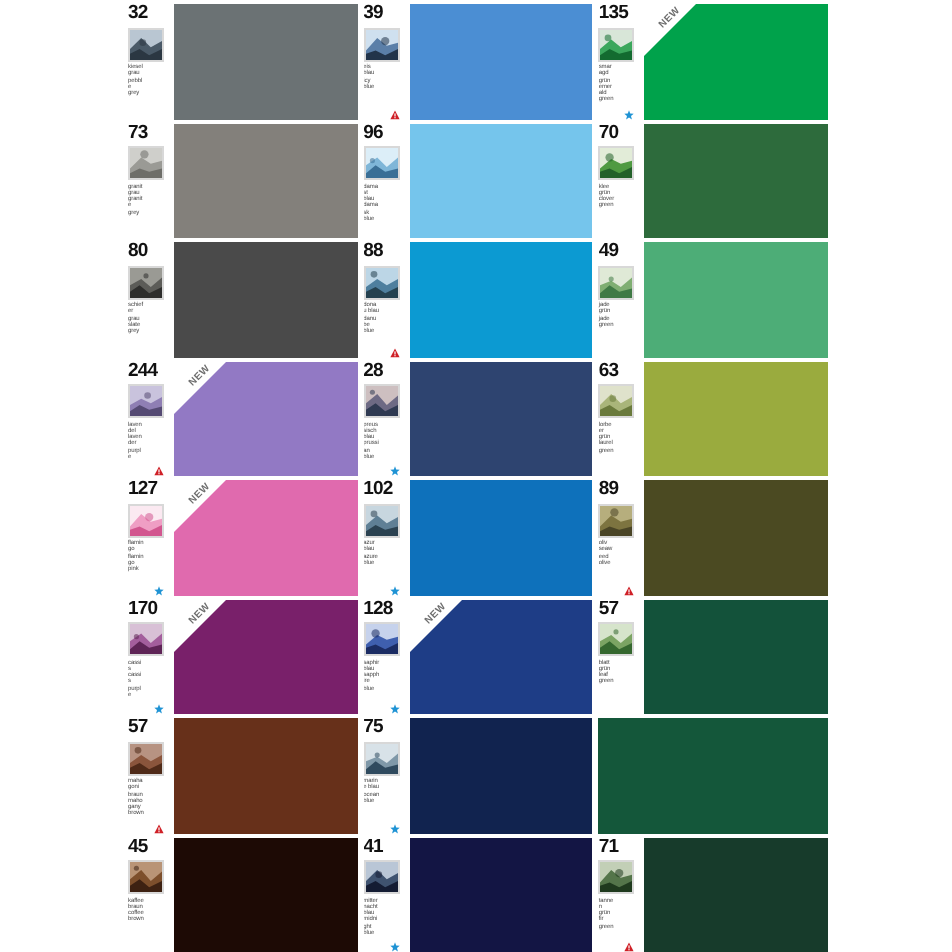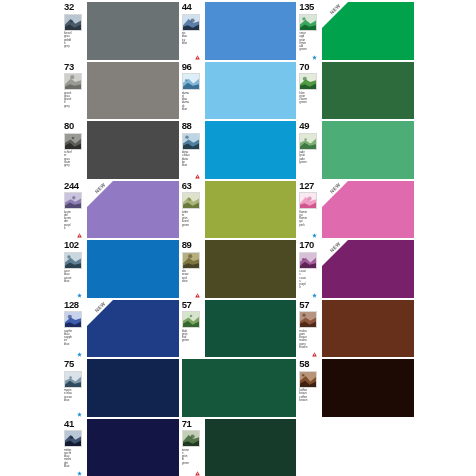--- a/index.html
+++ b/index.html
@@ -135,21 +135,21 @@
             <div class="de">kiesel grau</div>
             <div class="en">pebble grey</div>
           </div>
         </div>
         <div class="swatch">
           <div class="fill" style="background: rgb(107, 114, 116);"></div>
         </div>
       </div>
       <div class="cell">
         <div class="meta">
-          <div class="num">44</div>
+          <div class="num">39</div>
           <div class="thumb">
             <svg viewBox="0 0 20 19" preserveAspectRatio="none">
               <rect x="0" y="0" width="20" height="19" fill="#cfe0ef"></rect>
               <path d="M0 13 L7 5 L13 10 L20 8 L20 19 L0 19 Z" fill="#5b7fa8"></path>
               <path d="M0 15 L6 13 L12 16 L20 12 L20 19 L0 19 Z" fill="#22344a"></path>
               <circle cx="12" cy="7" r="2.6" fill="#22344a" opacity="0.55"></circle>
             </svg>
           </div>
           <div class="names">
             <div class="de">eis blau</div>
@@ -349,20 +349,45 @@
         <div class="swatch">
           <div class="fill" style="background: rgb(146, 121, 196);"></div>
           <div class="newcorner">
             <div class="tri"></div>
             <div class="txt">NEW</div>
           </div>
         </div>
       </div>
       <div class="cell">
         <div class="meta">
+          <div class="num">28</div>
+          <div class="thumb">
+            <svg viewBox="0 0 20 19" preserveAspectRatio="none">
+              <rect x="0" y="0" width="20" height="19" fill="#cdbfc0"></rect>
+              <path d="M0 11 L7 5 L13 12 L20 6 L20 19 L0 19 Z" fill="#6d6a84"></path>
+              <path d="M0 15 L6 11 L12 16 L20 12 L20 19 L0 19 Z" fill="#2f3a52"></path>
+              <circle cx="4" cy="4" r="1.6" fill="#2f3a52" opacity="0.55"></circle>
+            </svg>
+          </div>
+          <div class="names">
+            <div class="de">preussisch blau</div>
+            <div class="en">prussian blue</div>
+          </div>
+          <div class="badges">
+            <svg class="badge" viewBox="0 0 10 10">
+              <path d="M5 0.3 L6.2 3.5 L9.7 3.7 L7 5.9 L7.9 9.4 L5 7.4 L2.1 9.4 L3 5.9 L0.3 3.7 L3.8 3.5 Z" fill="#1f93d4"></path>
+            </svg>
+          </div>
+        </div>
+        <div class="swatch">
+          <div class="fill" style="background: rgb(46, 68, 112);"></div>
+        </div>
+      </div>
+      <div class="cell">
+        <div class="meta">
           <div class="num">63</div>
           <div class="thumb">
             <svg viewBox="0 0 20 19" preserveAspectRatio="none">
               <rect x="0" y="0" width="20" height="19" fill="#dfe2cb"></rect>
               <path d="M0 12 L7 5 L13 11 L20 7 L20 19 L0 19 Z" fill="#a9b57a"></path>
               <path d="M0 15 L6 12 L12 16 L20 12 L20 19 L0 19 Z" fill="#6a7a3c"></path>
               <circle cx="8" cy="8" r="2.1" fill="#6a7a3c" opacity="0.55"></circle>
             </svg>
           </div>
           <div class="names">
@@ -585,21 +610,21 @@
           <div class="fill" style="background: rgb(17, 35, 79);"></div>
         </div>
       </div>
       <div class="cell">
         <div class="swatch">
           <div class="fill" style="background: rgb(20, 87, 58);"></div>
         </div>
       </div>
       <div class="cell">
         <div class="meta">
-          <div class="num">58</div>
+          <div class="num">45</div>
           <div class="thumb">
             <svg viewBox="0 0 20 19" preserveAspectRatio="none">
               <rect x="0" y="0" width="20" height="19" fill="#b99476"></rect>
               <path d="M0 11 L7 5 L13 12 L20 6 L20 19 L0 19 Z" fill="#7d4f2c"></path>
               <path d="M0 15 L6 11 L12 16 L20 12 L20 19 L0 19 Z" fill="#3d2112"></path>
               <circle cx="4" cy="4" r="1.6" fill="#3d2112" opacity="0.55"></circle>
             </svg>
           </div>
           <div class="names">
             <div class="de">kaffee braun</div>

